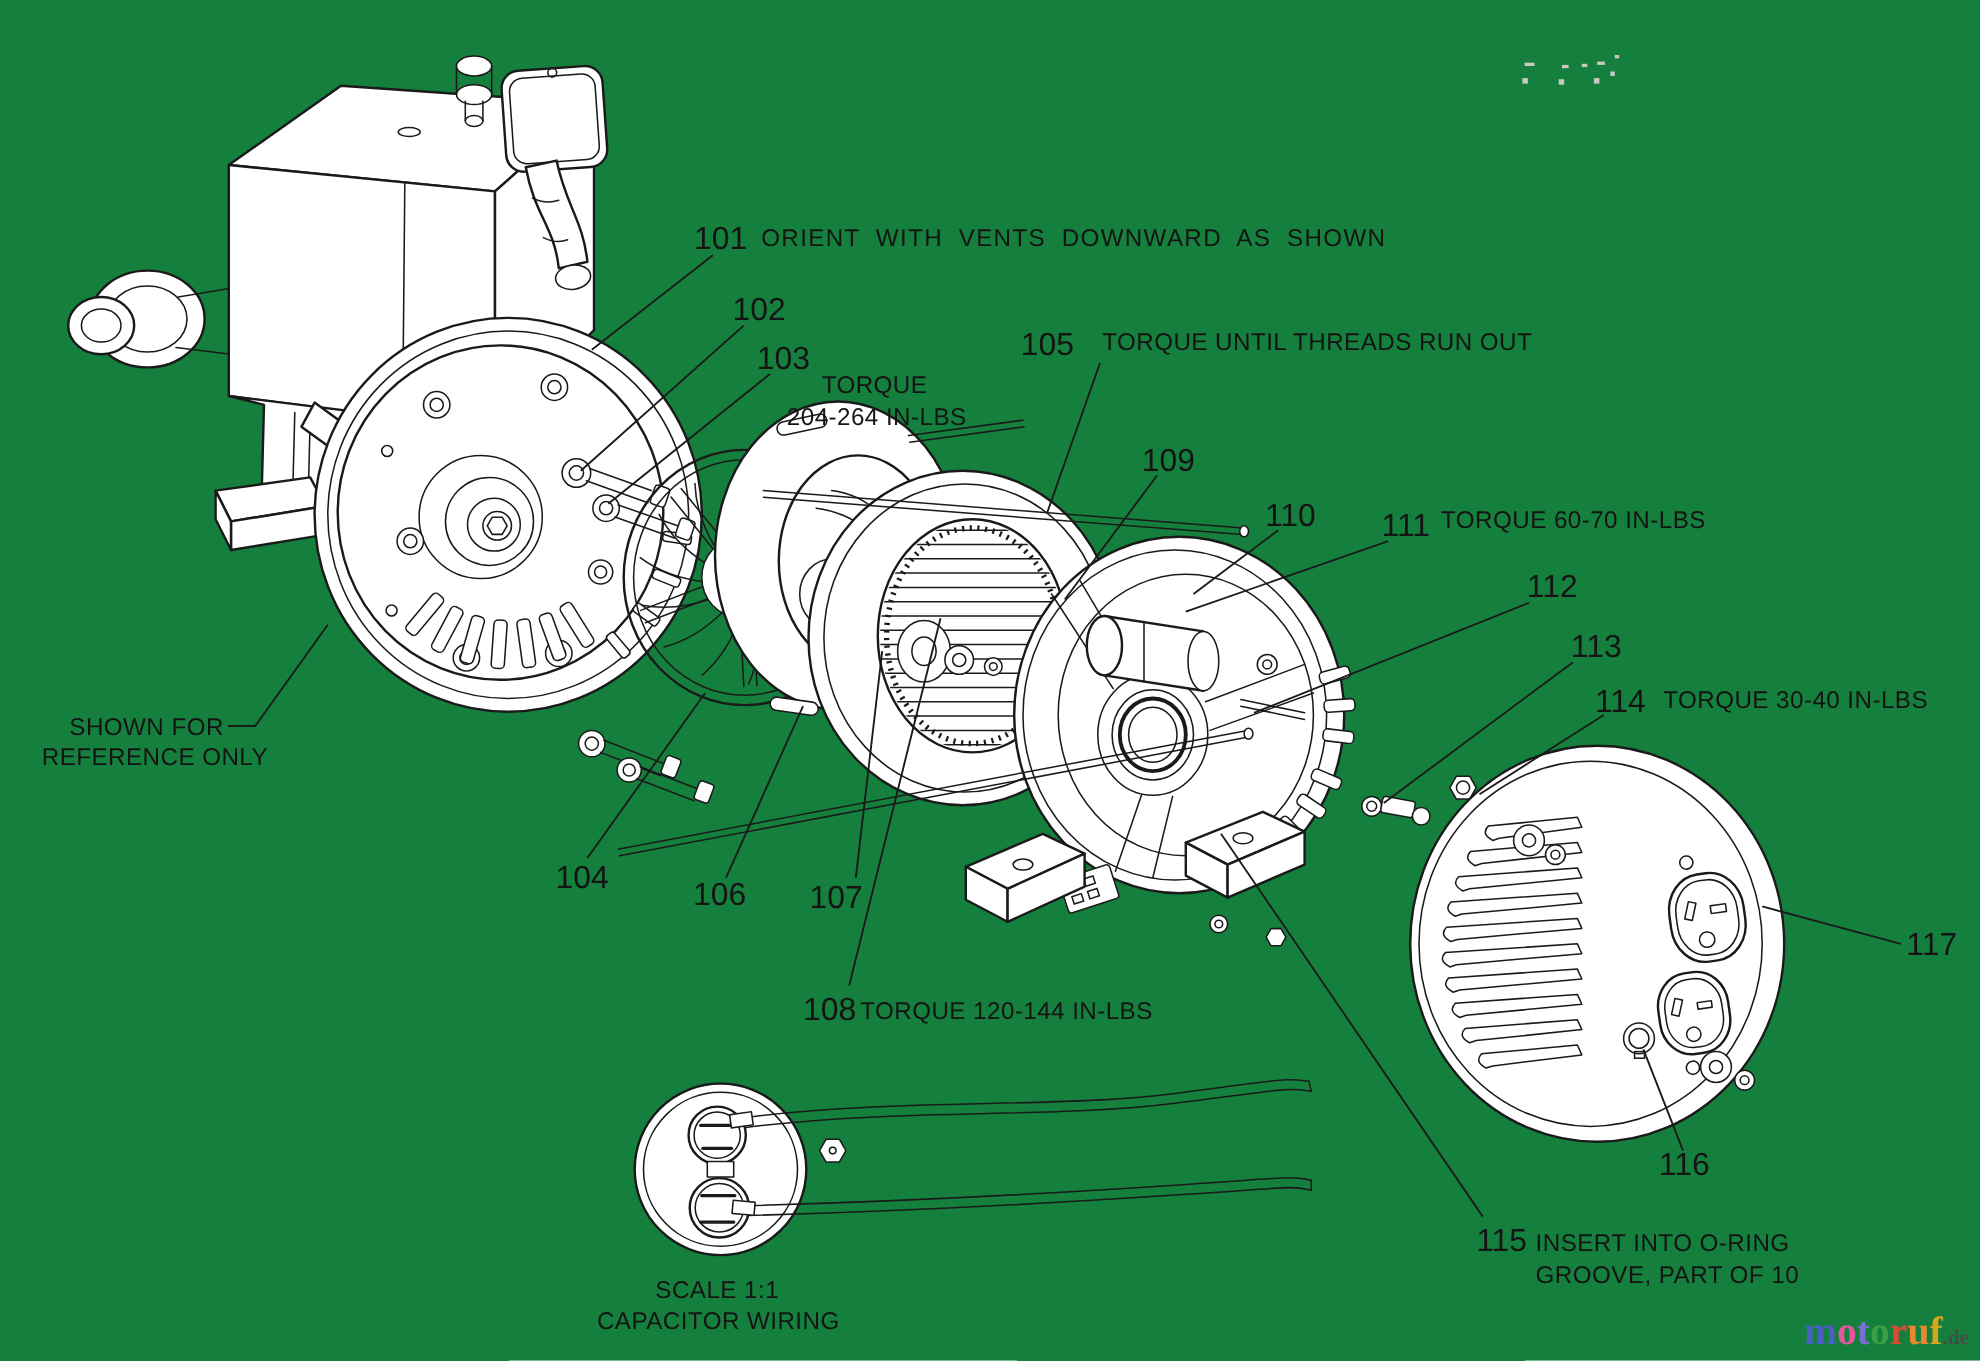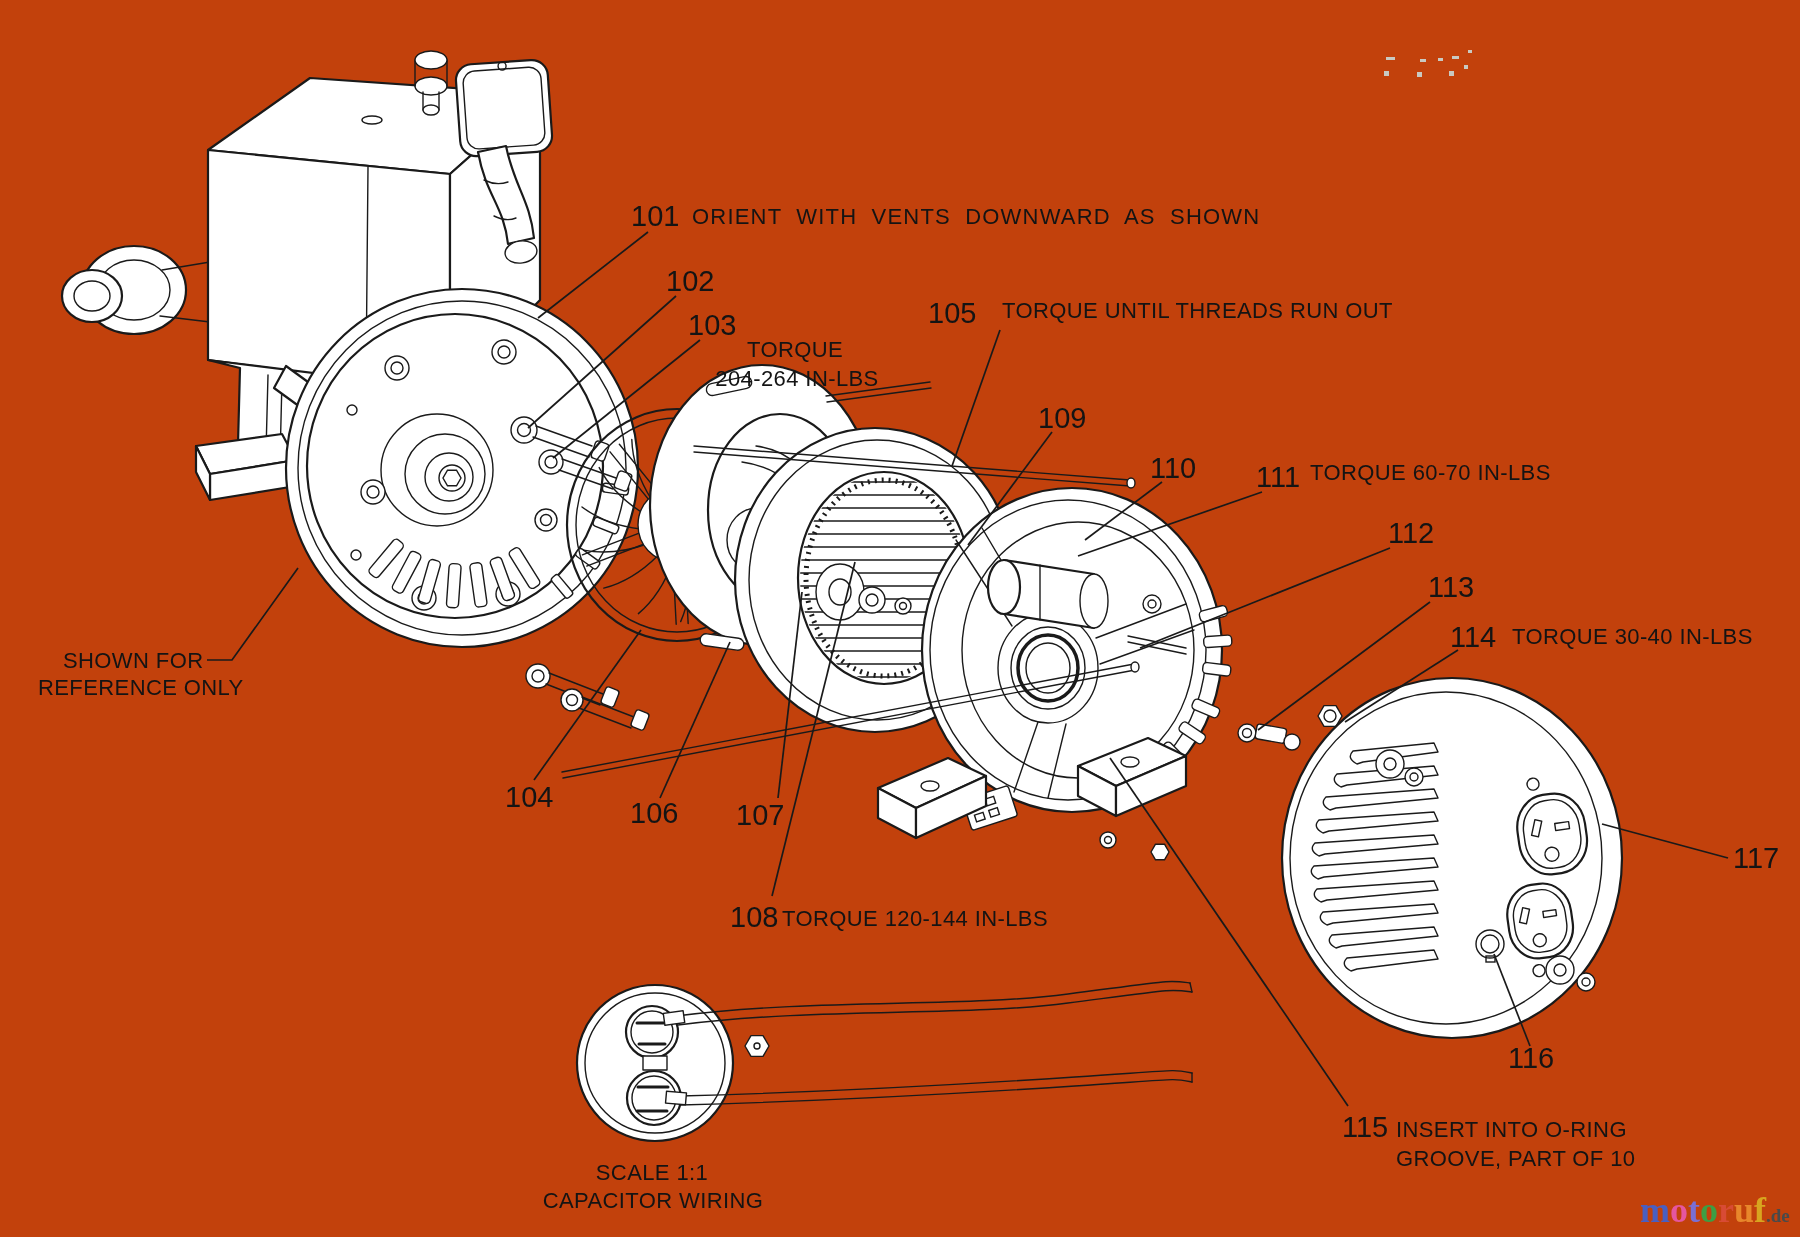--- a/index.html
+++ b/index.html
@@ -1,17 +1,17 @@
 <!DOCTYPE html>
 <html><head>
 <meta charset="utf-8">
 <style>
   html,body{margin:0;padding:0;background:#ffffff;}
   body{width:1800px;height:1237px;font-family:"Liberation Sans",sans-serif;}
-  .stage{position:relative;width:1800px;height:1237px;background:#c2410c;overflow:hidden;}
+  .stage{position:relative;width:1800px;height:1237px;background:#15803d;overflow:hidden;}
   svg{position:absolute;left:0;top:0;}
   
   .o  {fill:#ffffff;stroke:#1a1a1a;stroke-width:2.2;stroke-linejoin:round;}
   .o1 {fill:#ffffff;stroke:#1a1a1a;stroke-width:1.4;stroke-linejoin:round;}
   .k  {fill:none;stroke:#1a1a1a;stroke-width:2.2;stroke-linecap:round;}
   .k1 {fill:none;stroke:#1a1a1a;stroke-width:1.4;stroke-linecap:round;}
   .k3 {fill:none;stroke:#1a1a1a;stroke-width:3;stroke-linecap:round;}
   .ld {fill:none;stroke:#1a1a1a;stroke-width:1.7;}
   .num{font-family:"Liberation Sans",sans-serif;font-size:29px;fill:#141414;}
   .note{font-family:"Liberation Sans",sans-serif;font-size:22px;fill:#141414;letter-spacing:.4px;}

